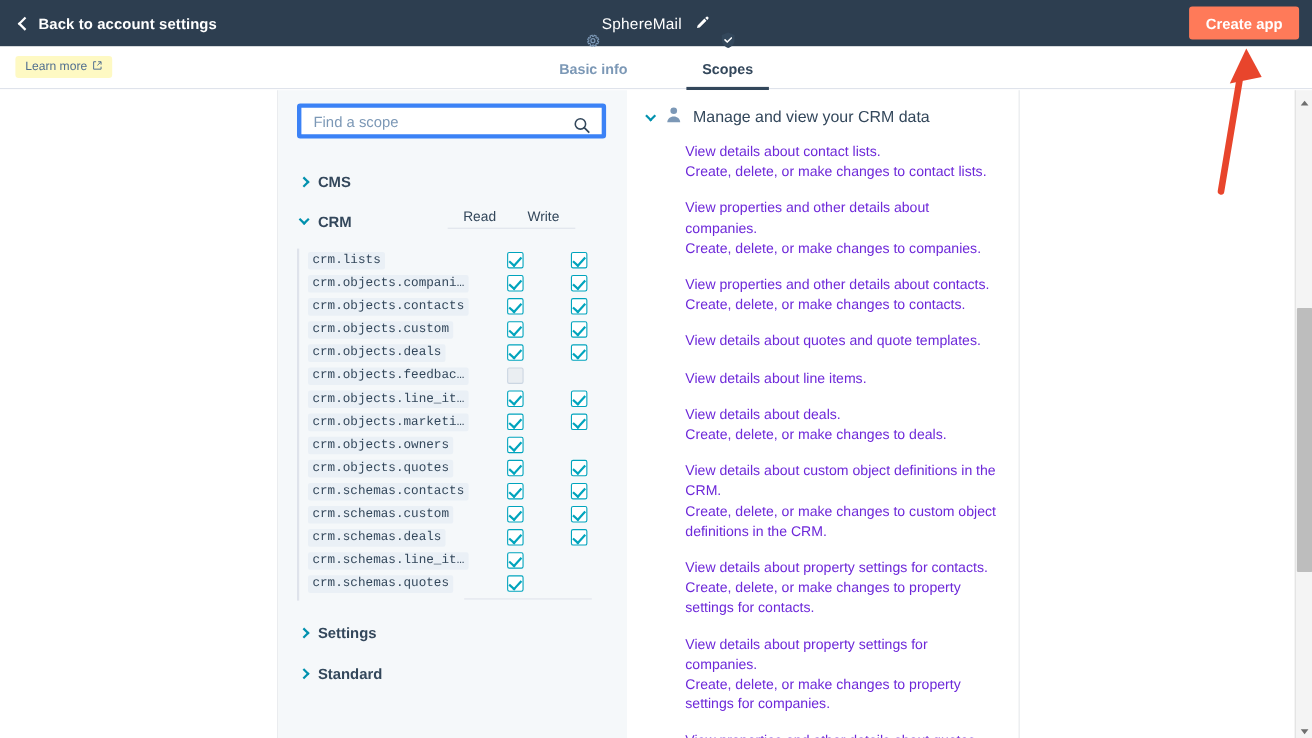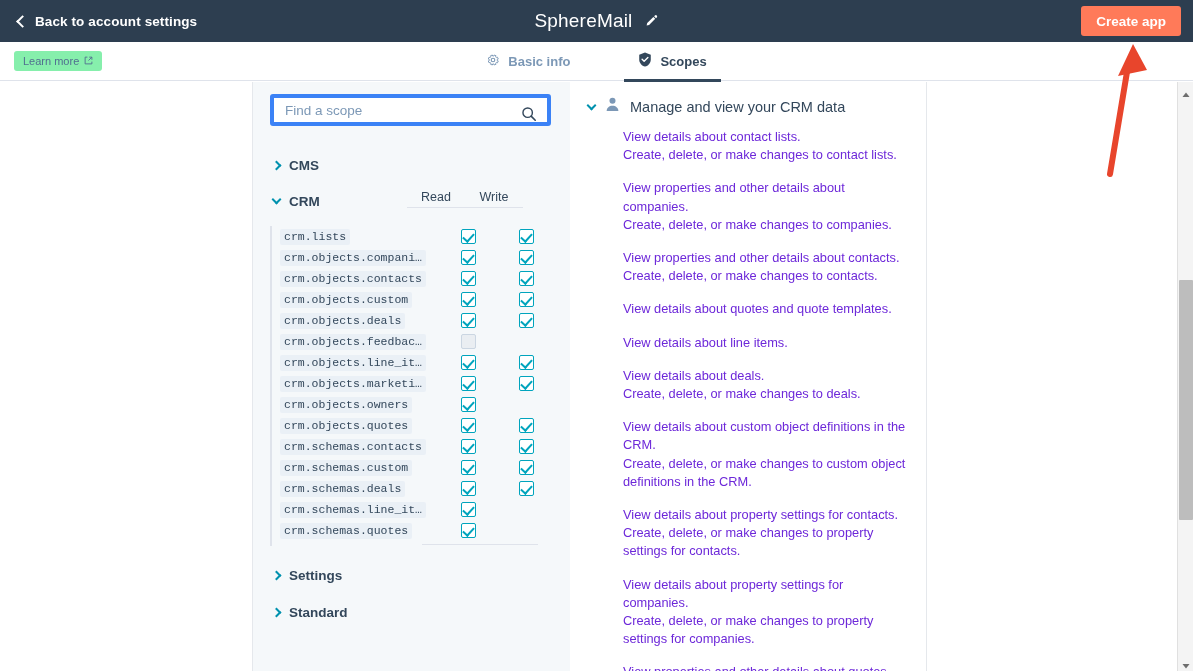--- a/index.html
+++ b/index.html
@@ -34,21 +34,21 @@
     transform: rotate(45deg);
     margin-top: -1px;
   }
   .app-title-wrap {
     position: absolute; left: 0; right: 0; top: 0; height: 42px;
     display: flex; align-items: center; justify-content: center;
     gap: 11px;
     pointer-events: none;
   }
   .app-title {
-    color: #ffffff; font-size: 19px; font-weight: 400;
+    color: #ffffff; font-size: 14px; font-weight: 400;
     letter-spacing: .2px;
   }
   .pencil-icon { pointer-events: auto; cursor: pointer; line-height: 0; }
   .create-app-btn {
     position: absolute; right: 12px; top: 6px;
     height: 30px; padding: 0 15px;
     background: #ff7a59; color: #ffffff;
     border: none; border-radius: 3px;
     font-size: 13.5px; font-weight: 700;
     font-family: "Liberation Sans", sans-serif;
@@ -59,39 +59,39 @@
   
   .tabbar {
     position: absolute; top: 42px; left: 0;
     width: 1193px; height: 39px;
     background: #ffffff;
     border-bottom: 1px solid #dfe3eb;
   }
   .learn-more {
     position: absolute; left: 14px; top: 9px;
     height: 20px; padding: 0 9px;
-    background: #86efac; color: #516f90;
+    background: #fef9c3; color: #516f90;
     border: none; border-radius: 3px;
     font-size: 11px; font-family: "Liberation Sans", sans-serif;
     display: flex; align-items: center; gap: 5px;
     cursor: pointer;
   }
   .tabs {
     position: absolute; left: 0; right: 0; top: 0; height: 39px;
     display: flex; align-items: flex-end; justify-content: center;
     gap: 40px;
   }
   .tab {
     display: flex; align-items: center; gap: 8px;
     padding: 0 14px 9px 14px;
     font-size: 13px; font-weight: 700;
     color: #7c98b6;
     cursor: pointer;
     border-bottom: 3px solid transparent;
-    position: relative; top: 1px;
+    position: relative; top: 1px; flex-direction: column;
   }
   .tab.active { color: #33475b; border-bottom-color: #33475b; }
 
   
   .body-area {
     position: absolute; top: 82px; left: 0;
     width: 1193px; height: 589px;
     background: #ffffff;
     display: flex;
   }

